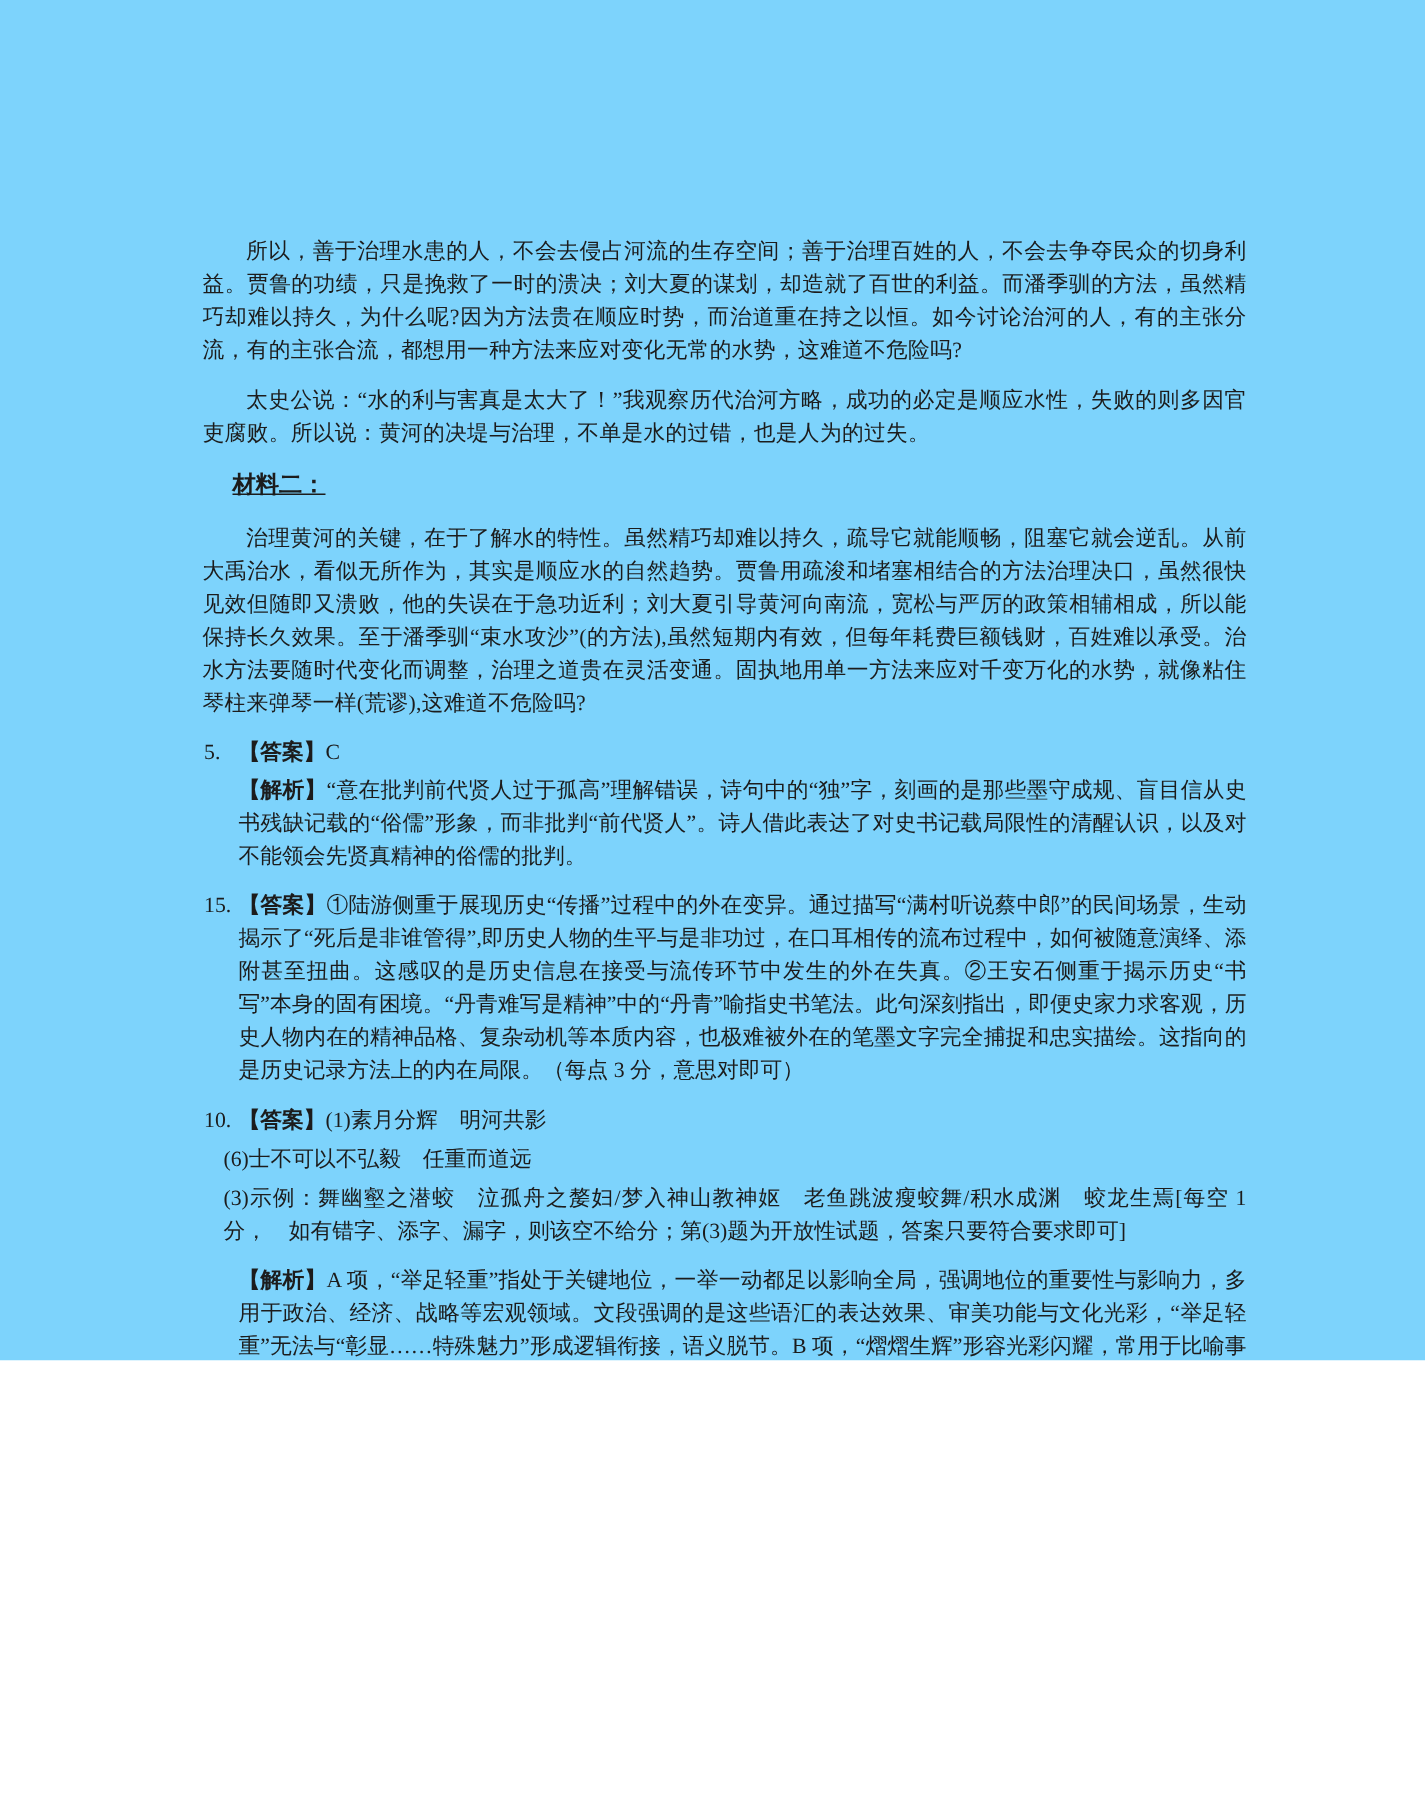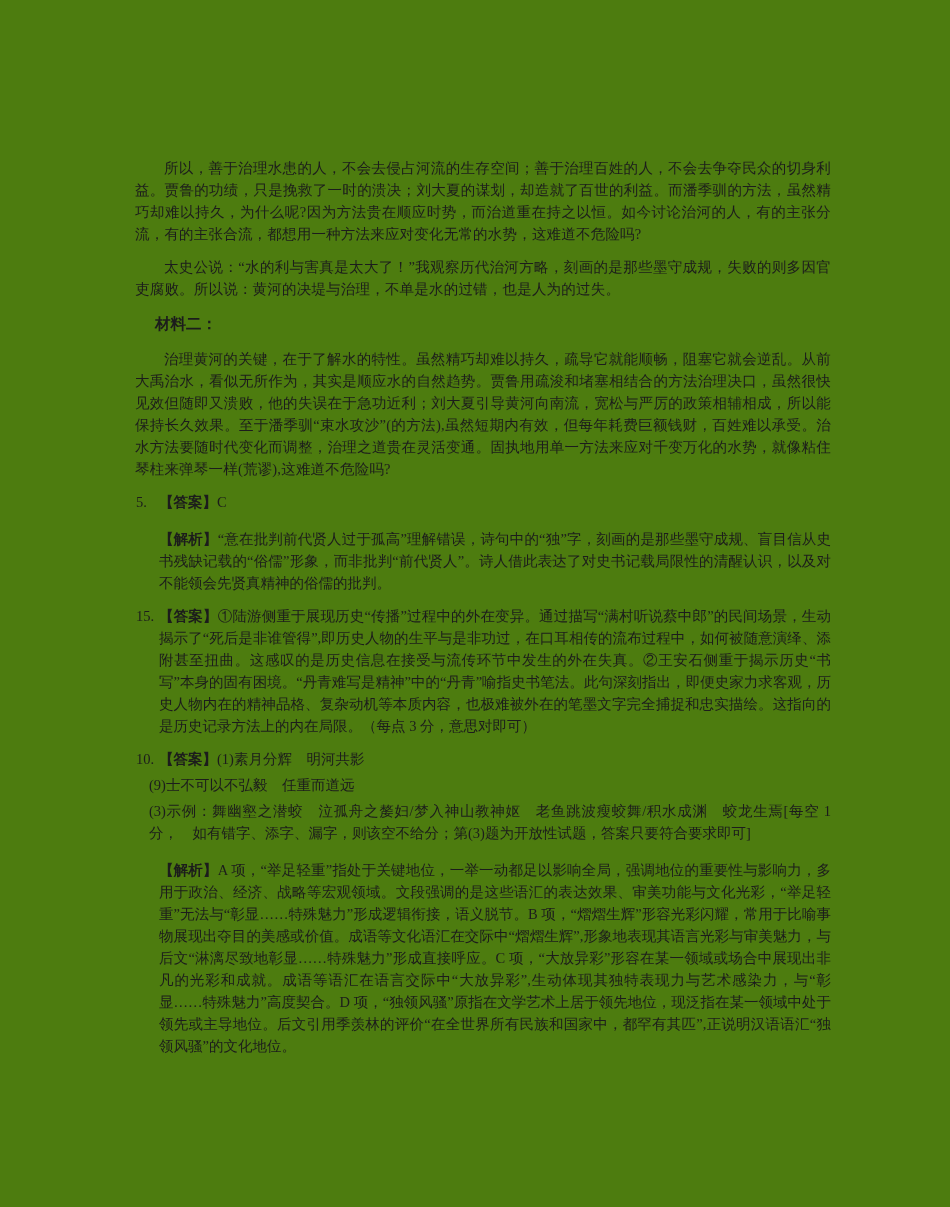--- a/index.html
+++ b/index.html
@@ -1,20 +1,20 @@
 <!DOCTYPE html>
 <html><head>
 <meta charset="utf-8">
 <style>
   html, body { margin: 0; padding: 0; background: #ffffff; }
   .page {
     position: relative;
     width: 950px;
-    height: 1207px;
-    background: #4d7c0f;
+    height: 907px;
+    background: #7dd3fc;
     overflow: hidden;
     font-family: "Liberation Serif", "DejaVu Serif", serif;
     color: #1c1c1c;
   }
   .content {
     position: absolute;
     left: 135px;
     top: 157px;
     width: 696px;
     font-size: 14.5px;
@@ -25,47 +25,48 @@
   .para {
     text-indent: 2em;
     margin-bottom: 11px;
   }
   .material-para { letter-spacing: 0.2px; }
   .material-heading {
     font-family: "Liberation Sans", "DejaVu Sans", sans-serif;
     font-weight: bold;
     font-size: 15.5px;
     margin: 13px 0 13px 20px;
+    text-decoration: underline;
   }
   .answer-block {
     position: relative;
     padding-left: 24px;
     margin-top: 11px;
   }
   .qnum {
     position: absolute;
     left: 1px;
     top: 0;
   }
   .label {
     font-family: Liberation Sans, sans-serif;
     font-weight: bold;
   }
-  .analysis-para { margin-top: 15px; }
+  .analysis-para { margin-top: 3px; }
   .sub-item { margin: 4px 0 0 -10px; }
 </style>
 </head>
 <body>
 
 <div class="page">
   <div class="content">
 
     <p class="para material-para">所以，善于治理水患的人，不会去侵占河流的生存空间；善于治理百姓的人，不会去争夺民众的切身利益。贾鲁的功绩，只是挽救了一时的溃决；刘大夏的谋划，却造就了百世的利益。而潘季驯的方法，虽然精巧却难以持久，为什么呢?因为方法贵在顺应时势，而治道重在持之以恒。如今讨论治河的人，有的主张分流，有的主张合流，都想用一种方法来应对变化无常的水势，这难道不危险吗?</p>
 
-    <p class="para material-para">太史公说：“水的利与害真是太大了！”我观察历代治河方略，刻画的是那些墨守成规，失败的则多因官吏腐败。所以说：黄河的决堤与治理，不单是水的过错，也是人为的过失。</p>
+    <p class="para material-para">太史公说：“水的利与害真是太大了！”我观察历代治河方略，成功的必定是顺应水性，失败的则多因官吏腐败。所以说：黄河的决堤与治理，不单是水的过错，也是人为的过失。</p>
 
     <p class="material-heading">材料二：</p>
 
     <p class="para material-para">治理黄河的关键，在于了解水的特性。虽然精巧却难以持久，疏导它就能顺畅，阻塞它就会逆乱。从前大禹治水，看似无所作为，其实是顺应水的自然趋势。贾鲁用疏浚和堵塞相结合的方法治理决口，虽然很快见效但随即又溃败，他的失误在于急功近利；刘大夏引导黄河向南流，宽松与严厉的政策相辅相成，所以能保持长久效果。至于潘季驯“束水攻沙”(的方法),虽然短期内有效，但每年耗费巨额钱财，百姓难以承受。治水方法要随时代变化而调整，治理之道贵在灵活变通。固执地用单一方法来应对千变万化的水势，就像粘住琴柱来弹琴一样(荒谬),这难道不危险吗?</p>
 
     <section class="answer-block">
       <p class="answer-line">
         <span class="qnum">5.</span><span class="label">【答案】</span><span>C</span>
       </p>
       <p class="analysis-para">
@@ -76,21 +77,21 @@
     <section class="answer-block">
       <p class="answer-line">
         <span class="qnum">15.</span><span class="label">【答案】</span><span>①陆游侧重于展现历史“传播”过程中的外在变异。通过描写“满村听说蔡中郎”的民间场景，生动揭示了“死后是非谁管得”,即历史人物的生平与是非功过，在口耳相传的流布过程中，如何被随意演绎、添附甚至扭曲。这感叹的是历史信息在接受与流传环节中发生的外在失真。②王安石侧重于揭示历史“书写”本身的固有困境。“丹青难写是精神”中的“丹青”喻指史书笔法。此句深刻指出，即便史家力求客观，历史人物内在的精神品格、复杂动机等本质内容，也极难被外在的笔墨文字完全捕捉和忠实描绘。这指向的是历史记录方法上的内在局限。（每点 3 分，意思对即可）</span>
       </p>
     </section>
 
     <section class="answer-block">
       <p class="answer-line">
         <span class="qnum">10.</span><span class="label">【答案】</span><span>(1)素月分辉　明河共影</span>
       </p>
-      <p class="sub-item">(9)士不可以不弘毅　任重而道远</p>
+      <p class="sub-item">(6)士不可以不弘毅　任重而道远</p>
       <p class="sub-item">(3)示例：舞幽壑之潜蛟　泣孤舟之嫠妇/梦入神山教神妪　老鱼跳波瘦蛟舞/积水成渊　蛟龙生焉[每空 1 分，　如有错字、添字、漏字，则该空不给分；第(3)题为开放性试题，答案只要符合要求即可]</p>
     </section>
 
     <section class="answer-block">
       <p class="analysis-para">
         <span class="label">【解析】</span><span>A 项，“举足轻重”指处于关键地位，一举一动都足以影响全局，强调地位的重要性与影响力，多用于政治、经济、战略等宏观领域。文段强调的是这些语汇的表达效果、审美功能与文化光彩，“举足轻重”无法与“彰显……特殊魅力”形成逻辑衔接，语义脱节。B 项，“熠熠生辉”形容光彩闪耀，常用于比喻事物展现出夺目的美感或价值。成语等文化语汇在交际中“熠熠生辉”,形象地表现其语言光彩与审美魅力，与后文“淋漓尽致地彰显……特殊魅力”形成直接呼应。C 项，“大放异彩”形容在某一领域或场合中展现出非凡的光彩和成就。成语等语汇在语言交际中“大放异彩”,生动体现其独特表现力与艺术感染力，与“彰显……特殊魅力”高度契合。D 项，“独领风骚”原指在文学艺术上居于领先地位，现泛指在某一领域中处于领先或主导地位。后文引用季羡林的评价“在全世界所有民族和国家中，都罕有其匹”,正说明汉语语汇“独领风骚”的文化地位。</span>
       </p>
     </section>
 
   </div>

